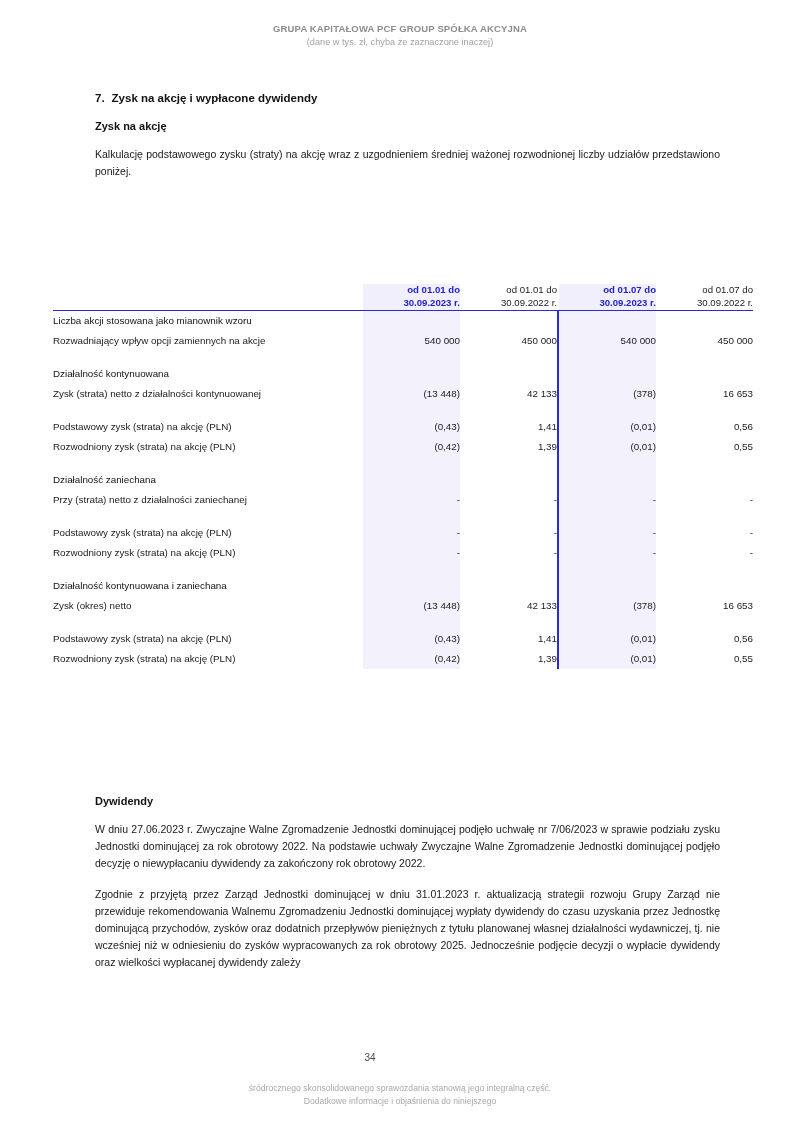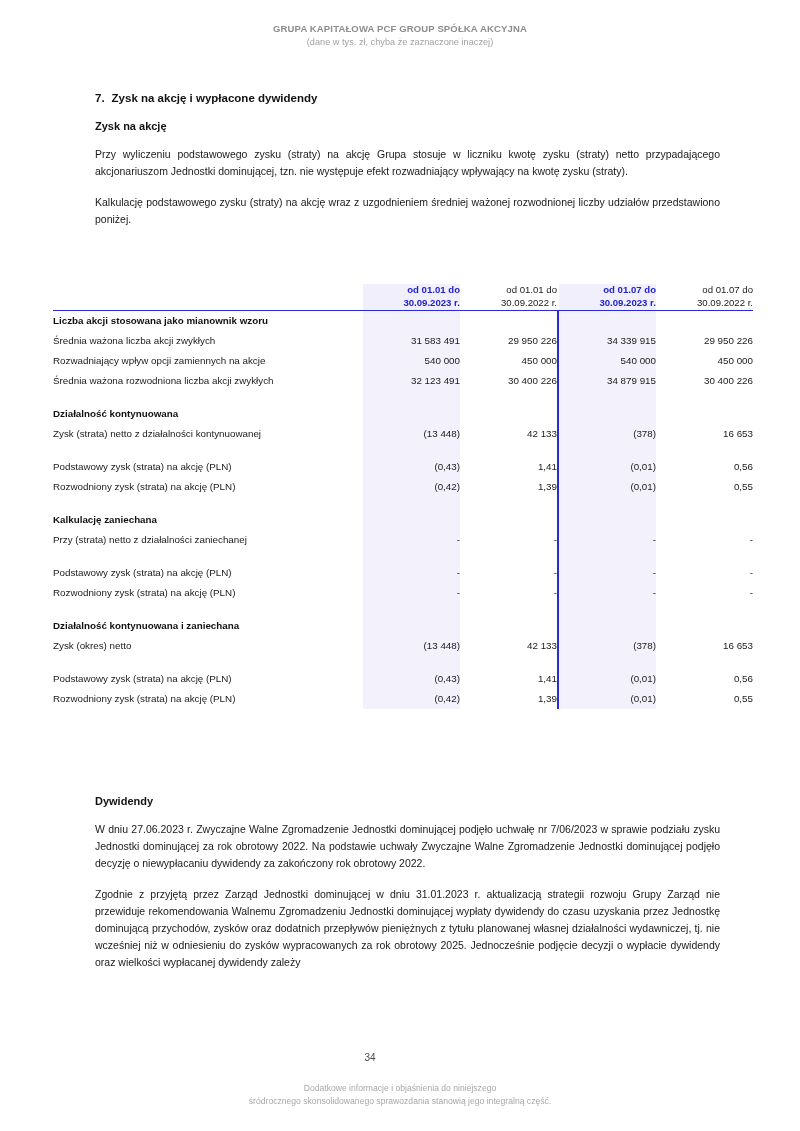--- a/index.html
+++ b/index.html
@@ -144,21 +144,21 @@
   }
   tbody td.shade {
     background: #f2f1fc;
   }
   tbody td.divider {
     background: #2a2ad6;
     padding: 0;
     width: 2px;
   }
   tr.group td.label {
-    font-weight: bold;
+    font-weight: normal;
     color: #111;
   }
   tr.spacer td {
     height: 13px;
     line-height: 13px;
   }
 
   
   .page-number {
     position: absolute;
@@ -189,21 +189,20 @@
   <div class="doc-header">
     <div class="line1">GRUPA KAPITAŁOWA PCF GROUP SPÓŁKA AKCYJNA</div>
     <div class="line3">(dane w tys. zł, chyba że zaznaczone inaczej)</div>
   </div>
 
   <div class="content">
     <h2 class="section-title">
       <span class="num">7.</span><span>Zysk na akcję i wypłacone dywidendy</span>
     </h2>
     <h3 class="sub-title">Zysk na akcję</h3>
-    <p class="para">Przy wyliczeniu podstawowego zysku (straty) na akcję Grupa stosuje w liczniku kwotę zysku (straty) netto przypadającego akcjonariuszom Jednostki dominującej, tzn. nie występuje efekt rozwadniający wpływający na kwotę zysku (straty).</p>
     <p class="para last">Kalkulację podstawowego zysku (straty) na akcję wraz z uzgodnieniem średniej ważonej rozwodnionej liczby udziałów przedstawiono poniżej.</p>
   </div>
 
   <div class="table-wrap">
     <table class="eps">
       <colgroup>
         <col class="c-label">
         <col class="c-num">
         <col class="c-num">
         <col class="c-gap">
@@ -235,43 +234,27 @@
       <tbody id="eps-body">
           <tr class="group">
             <td class="label">Liczba akcji stosowana jako mianownik wzoru</td>
             <td class="num shade"></td>
             <td class="num"></td>
             <td class="divider"></td>
             <td class="num shade"></td>
             <td class="num"></td>
           </tr>
           <tr class="">
-            <td class="label">Średnia ważona liczba akcji zwykłych</td>
-            <td class="num shade">31 583 491</td>
-            <td class="num">29 950 226</td>
-            <td class="divider"></td>
-            <td class="num shade">34 339 915</td>
-            <td class="num">29 950 226</td>
-          </tr>
-          <tr class="">
             <td class="label">Rozwadniający wpływ opcji zamiennych na akcje</td>
             <td class="num shade">540 000</td>
             <td class="num">450 000</td>
             <td class="divider"></td>
             <td class="num shade">540 000</td>
             <td class="num">450 000</td>
           </tr>
-          <tr class="">
-            <td class="label">Średnia ważona rozwodniona liczba akcji zwykłych</td>
-            <td class="num shade">32 123 491</td>
-            <td class="num">30 400 226</td>
-            <td class="divider"></td>
-            <td class="num shade">34 879 915</td>
-            <td class="num">30 400 226</td>
-          </tr>
           <tr class="spacer">
             <td class="label"></td>
             <td class="num shade"></td>
             <td class="num"></td>
             <td class="divider"></td>
             <td class="num shade"></td>
             <td class="num"></td>
           </tr>
           <tr class="group">
             <td class="label">Działalność kontynuowana</td>
@@ -315,21 +298,21 @@
           </tr>
           <tr class="spacer">
             <td class="label"></td>
             <td class="num shade"></td>
             <td class="num"></td>
             <td class="divider"></td>
             <td class="num shade"></td>
             <td class="num"></td>
           </tr>
           <tr class="group">
-            <td class="label">Kalkulację zaniechana</td>
+            <td class="label">Działalność zaniechana</td>
             <td class="num shade"></td>
             <td class="num"></td>
             <td class="divider"></td>
             <td class="num shade"></td>
             <td class="num"></td>
           </tr>
           <tr class="">
             <td class="label">Przy (strata) netto z działalności zaniechanej</td>
             <td class="num shade">-</td>
             <td class="num">-</td>
@@ -414,17 +397,17 @@
   </div>
 
   <div class="content" style="top:795px;">
     <h3 class="sub-title">Dywidendy</h3>
     <p class="para">W dniu 27.06.2023 r. Zwyczajne Walne Zgromadzenie Jednostki dominującej podjęło uchwałę nr 7/06/2023 w sprawie podziału zysku Jednostki dominującej za rok obrotowy 2022. Na podstawie uchwały Zwyczajne Walne Zgromadzenie Jednostki dominującej podjęło decyzję o niewypłacaniu dywidendy za zakończony rok obrotowy 2022.</p>
     <p class="para last">Zgodnie z przyjętą przez Zarząd Jednostki dominującej w dniu 31.01.2023 r. aktualizacją strategii rozwoju Grupy Zarząd nie przewiduje rekomendowania Walnemu Zgromadzeniu Jednostki dominującej wypłaty dywidendy do czasu uzyskania przez Jednostkę dominującą przychodów, zysków oraz dodatnich przepływów pieniężnych z tytułu planowanej własnej działalności wydawniczej, tj. nie wcześniej niż w odniesieniu do zysków wypracowanych za rok obrotowy 2025. Jednocześnie podjęcie decyzji o wypłacie dywidendy oraz wielkości wypłacanej dywidendy zależy</p>
   </div>
 
   <div class="page-number">34</div>
   <div class="doc-footer">
+    <div>śródrocznego skonsolidowanego sprawozdania  stanowią jego integralną część.</div>
     <div>Dodatkowe informacje i objaśnienia do niniejszego</div>
-    <div>śródrocznego skonsolidowanego sprawozdania  stanowią jego integralną część.</div>
   </div>
 
 </div>
 
 </body></html>

